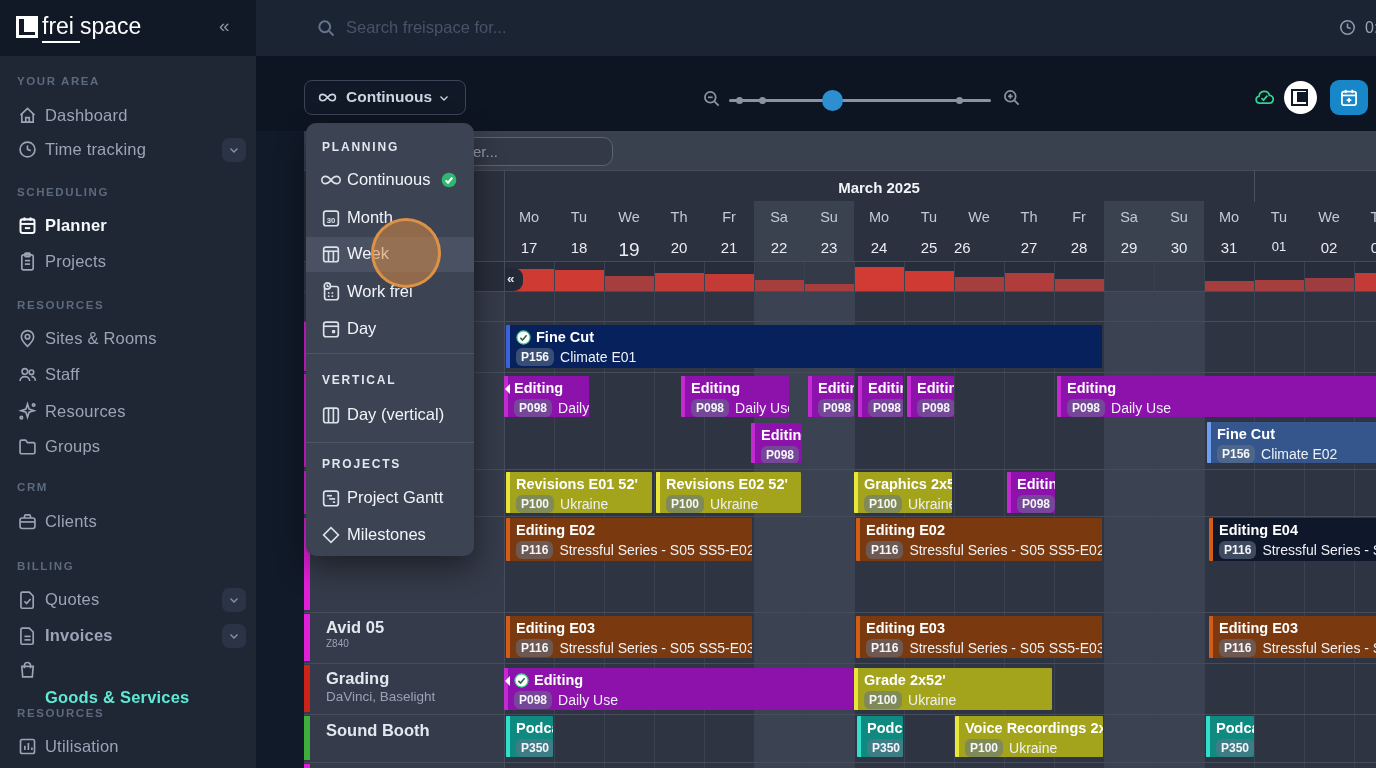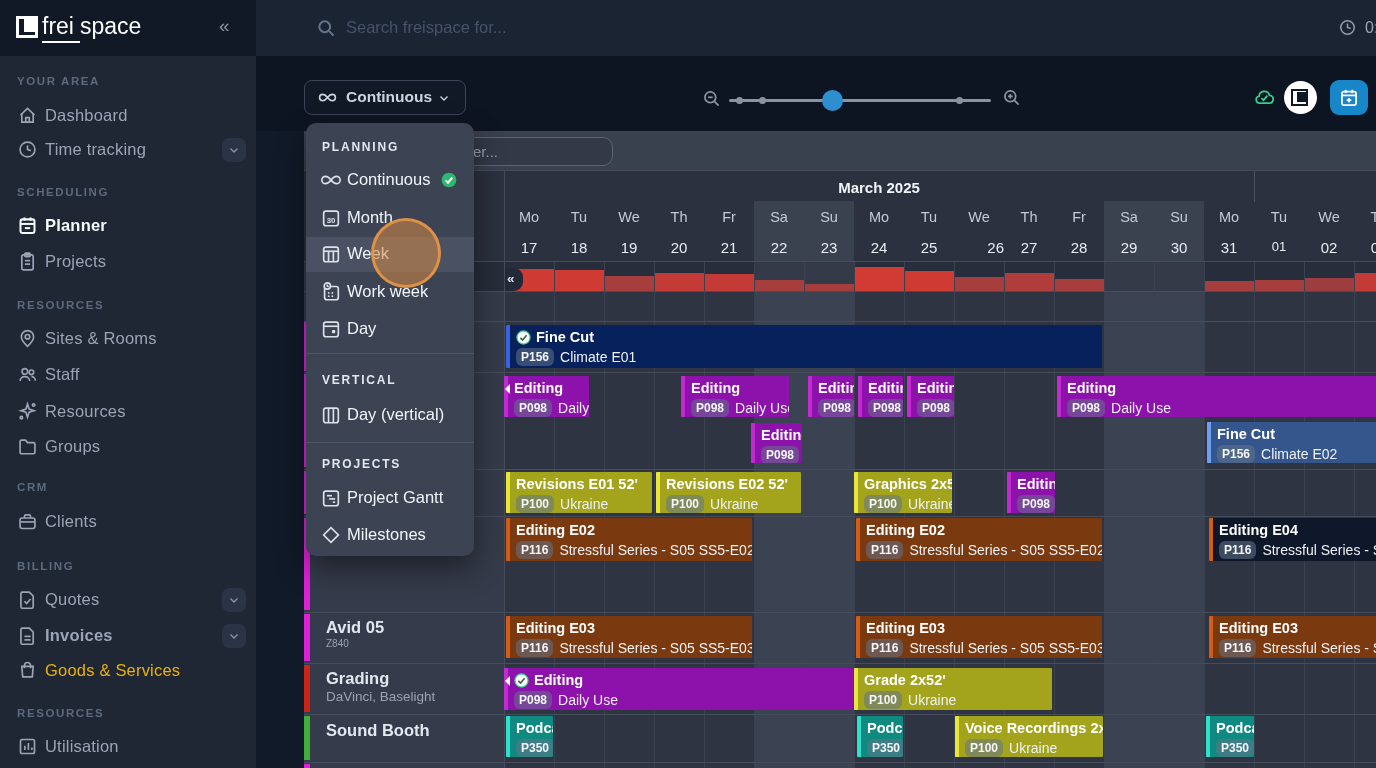--- a/index.html
+++ b/index.html
@@ -100,35 +100,35 @@
 <div class="a" style="left:1254px;top:262px;width:1px;height:506px;background:#3a4150"></div>
 <div class="a" style="left:1304px;top:262px;width:1px;height:506px;background:#3a4150"></div>
 <div class="a" style="left:1354px;top:262px;width:1px;height:506px;background:#3a4150"></div>
 <div class="a" style="left:1254px;top:171px;width:1px;height:31px;background:#4a5160"></div>
 <div class="a" style="left:804px;top:179px;width:150px;text-align:center;font-size:15px;font-weight:bold;color:#f1f5f9">March 2025</div>
 <div class="a" style="left:504px;top:209px;width:50px;text-align:center;font-size:14.5px;color:#c3cbd7">Mo</div>
 <div class="a" style="left:504px;top:239px;width:50px;text-align:center;font-size:15px;color:#e8edf3">17</div>
 <div class="a" style="left:554px;top:209px;width:50px;text-align:center;font-size:14.5px;color:#c3cbd7">Tu</div>
 <div class="a" style="left:554px;top:239px;width:50px;text-align:center;font-size:15px;color:#e8edf3">18</div>
 <div class="a" style="left:604px;top:209px;width:50px;text-align:center;font-size:14.5px;color:#c3cbd7">We</div>
-<div class="a" style="left:604px;top:239px;width:50px;text-align:center;font-size:15px;color:#e8edf3">19</div>
+<div class="a" style="left:604px;top:239px;width:50px;text-align:center;font-size:19px;color:#e8edf3">19</div>
 <div class="a" style="left:654px;top:209px;width:50px;text-align:center;font-size:14.5px;color:#c3cbd7">Th</div>
 <div class="a" style="left:654px;top:239px;width:50px;text-align:center;font-size:15px;color:#e8edf3">20</div>
 <div class="a" style="left:704px;top:209px;width:50px;text-align:center;font-size:14.5px;color:#c3cbd7">Fr</div>
 <div class="a" style="left:704px;top:239px;width:50px;text-align:center;font-size:15px;color:#e8edf3">21</div>
 <div class="a" style="left:754px;top:209px;width:50px;text-align:center;font-size:14.5px;color:#c3cbd7">Sa</div>
 <div class="a" style="left:754px;top:239px;width:50px;text-align:center;font-size:15px;color:#e8edf3">22</div>
 <div class="a" style="left:804px;top:209px;width:50px;text-align:center;font-size:14.5px;color:#c3cbd7">Su</div>
 <div class="a" style="left:804px;top:239px;width:50px;text-align:center;font-size:15px;color:#e8edf3">23</div>
 <div class="a" style="left:854px;top:209px;width:50px;text-align:center;font-size:14.5px;color:#c3cbd7">Mo</div>
 <div class="a" style="left:854px;top:239px;width:50px;text-align:center;font-size:15px;color:#e8edf3">24</div>
 <div class="a" style="left:904px;top:209px;width:50px;text-align:center;font-size:14.5px;color:#c3cbd7">Tu</div>
 <div class="a" style="left:904px;top:239px;width:50px;text-align:center;font-size:15px;color:#e8edf3">25</div>
 <div class="a" style="left:954px;top:209px;width:50px;text-align:center;font-size:14.5px;color:#c3cbd7">We</div>
-<div class="a" style="left:954px;top:239px;width:50px;text-align:right;font-size:15px;color:#e8edf3">26</div>
+<div class="a" style="left:954px;top:239px;width:50px;text-align:left;font-size:15px;color:#e8edf3">26</div>
 <div class="a" style="left:1004px;top:209px;width:50px;text-align:center;font-size:14.5px;color:#c3cbd7">Th</div>
 <div class="a" style="left:1004px;top:239px;width:50px;text-align:center;font-size:15px;color:#e8edf3">27</div>
 <div class="a" style="left:1054px;top:209px;width:50px;text-align:center;font-size:14.5px;color:#c3cbd7">Fr</div>
 <div class="a" style="left:1054px;top:239px;width:50px;text-align:center;font-size:15px;color:#e8edf3">28</div>
 <div class="a" style="left:1104px;top:209px;width:50px;text-align:center;font-size:14.5px;color:#c3cbd7">Sa</div>
 <div class="a" style="left:1104px;top:239px;width:50px;text-align:center;font-size:15px;color:#e8edf3">29</div>
 <div class="a" style="left:1154px;top:209px;width:50px;text-align:center;font-size:14.5px;color:#c3cbd7">Su</div>
 <div class="a" style="left:1154px;top:239px;width:50px;text-align:center;font-size:15px;color:#e8edf3">30</div>
 <div class="a" style="left:1204px;top:209px;width:50px;text-align:center;font-size:14.5px;color:#c3cbd7">Mo</div>
 <div class="a" style="left:1204px;top:239px;width:50px;text-align:center;font-size:15px;color:#e8edf3">31</div>
@@ -467,21 +467,21 @@
   </svg>
 <div class="a nav" style="left:45px;top:626px;color:#9aa5b6;font-weight:bold">Invoices</div>
 <div class="a" style="left:222px;top:624px;width:24px;height:24px;background:#2a3446;border-radius:7px"></div>
 <svg class="a" style="left:228px;top:630px" width="12" height="12" viewBox="0 0 24 24" fill="none" stroke="#8b95a5" stroke-width="2.6">
     <polyline points="5,9 12,16 19,9"></polyline>
   </svg>
 <svg class="a" style="left:17px;top:659px" width="21" height="21" viewBox="0 0 24 24" fill="none" stroke="#9aa5b6" stroke-width="1.9">
     <path d="M5.5 8.5h13l-1 12h-11z"></path>
     <path d="M8.5 10.5v-3a3.5 3.5 0 0 1 7 0v3"></path>
   </svg>
-<div class="a nav" style="left:45px;top:661px;color:#eab308;font-weight:normal">Goods &amp; Services</div>
+<div class="a nav" style="left:45px;top:688px;color:#5eead4;font-weight:bold">Goods &amp; Services</div>
 <div class="a sec" style="left:17px;top:707px">RESOURCES</div>
 <svg class="a" style="left:17px;top:736px" width="21" height="21" viewBox="0 0 24 24" fill="none" stroke="#9aa5b6" stroke-width="1.9">
     <rect x="4" y="4" width="16" height="16" rx="2"></rect>
     <line x1="9" y1="16" x2="9" y2="11"></line>
     <line x1="13" y1="16" x2="13" y2="8"></line>
     <line x1="17" y1="16" x2="17" y2="13"></line>
   </svg>
 <div class="a nav" style="left:45px;top:737px;color:#9aa5b6;font-weight:normal">Utilisation</div>
 <div class="a" style="left:306px;top:123px;width:168px;height:433px;background:#3c4353;border-radius:10px;box-shadow:0 12px 30px rgba(0,0,0,.45)"></div>
 <div class="a" style="left:306px;top:237px;width:168px;height:35px;background:#4a5162"></div>
@@ -508,21 +508,21 @@
 <div class="a mt" style="top:244px">Week</div>
 <svg class="a mi" style="top:281px" viewBox="0 0 24 24" fill="none" stroke="#dbe2ea" stroke-width="1.8">
     <rect x="5" y="6" width="15" height="14.5" rx="2.5"></rect>
     <circle cx="8" cy="5.5" r="3.4" fill="#3c4353"></circle>
     <polyline points="8,3.8 8,5.5 9.5,6.2"></polyline>
     <circle cx="9.5" cy="13" r="1" fill="#dbe2ea" stroke="none"></circle>
     <circle cx="13.5" cy="13" r="1" fill="#dbe2ea" stroke="none"></circle>
     <circle cx="9.5" cy="16.5" r="1" fill="#dbe2ea" stroke="none"></circle>
     <circle cx="13.5" cy="16.5" r="1" fill="#dbe2ea" stroke="none"></circle>
   </svg>
-<div class="a mt" style="top:282px">Work week</div>
+<div class="a mt" style="top:282px">Work frei</div>
 <svg class="a mi" style="top:318px" viewBox="0 0 24 24" fill="none" stroke="#dbe2ea" stroke-width="1.8">
     <rect x="4" y="4.5" width="16" height="16" rx="2.5"></rect>
     <line x1="4" y1="9" x2="20" y2="9"></line>
     <rect x="13" y="13" width="3.6" height="3.6" rx="1" fill="#dbe2ea" stroke="none"></rect>
   </svg>
 <div class="a mt" style="top:319px">Day</div>
 <div class="a" style="left:306px;top:353px;width:168px;height:1px;background:#4d5565"></div>
 <div class="a" style="left:322px;top:373px;font-size:12px;font-weight:bold;letter-spacing:1.8px;color:#e2e8f0">VERTICAL</div>
 <svg class="a mi" style="top:404px" viewBox="0 0 24 24" fill="none" stroke="#dbe2ea" stroke-width="1.8">
     <rect x="4" y="4.5" width="16" height="16" rx="2.5"></rect>

